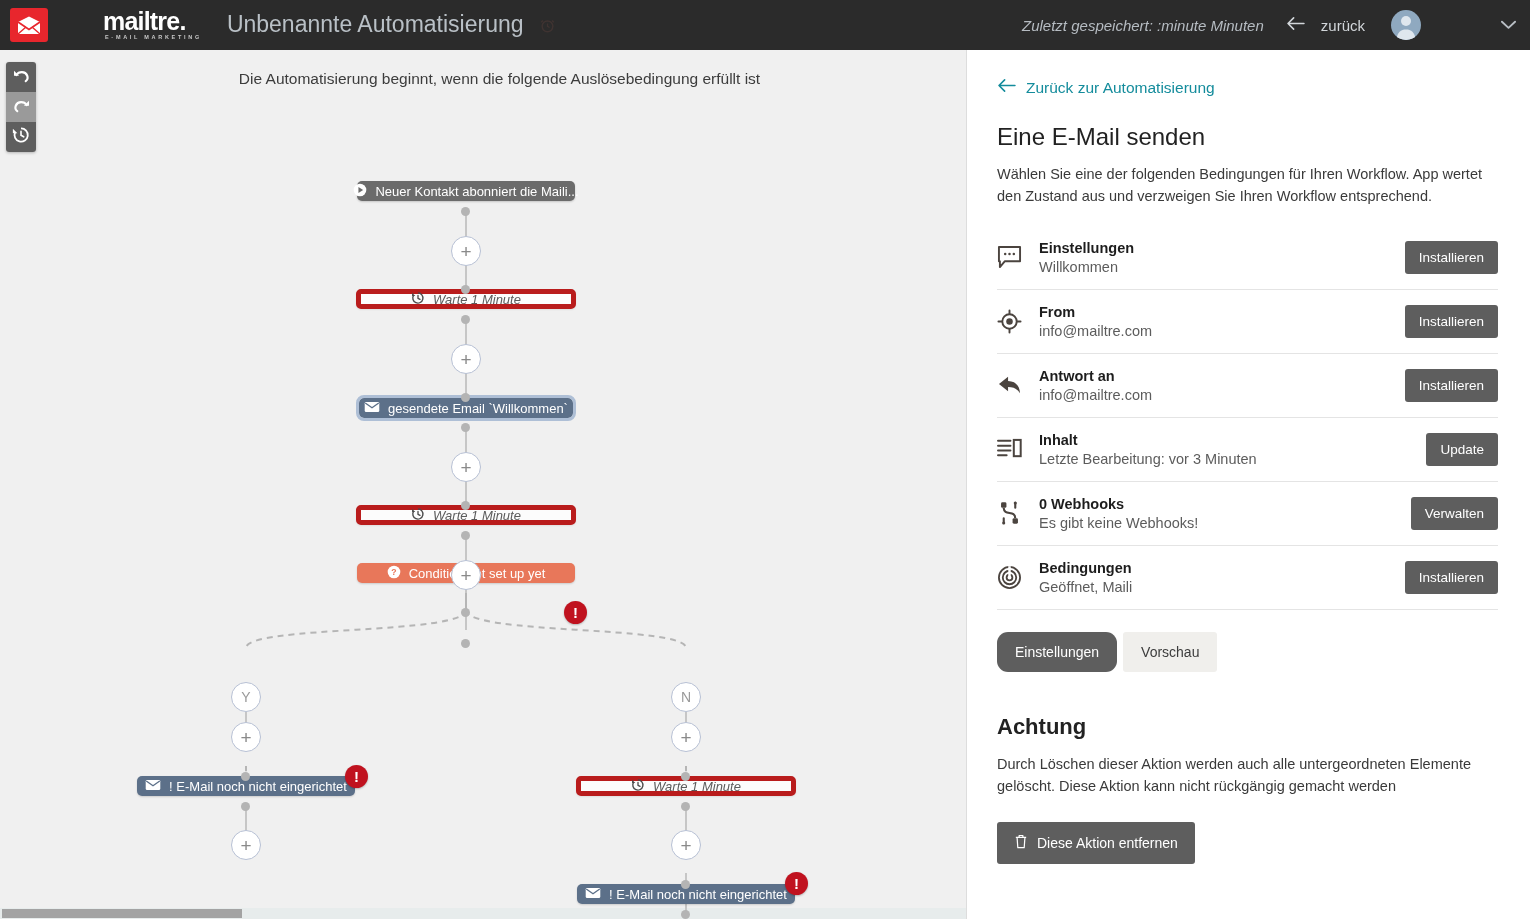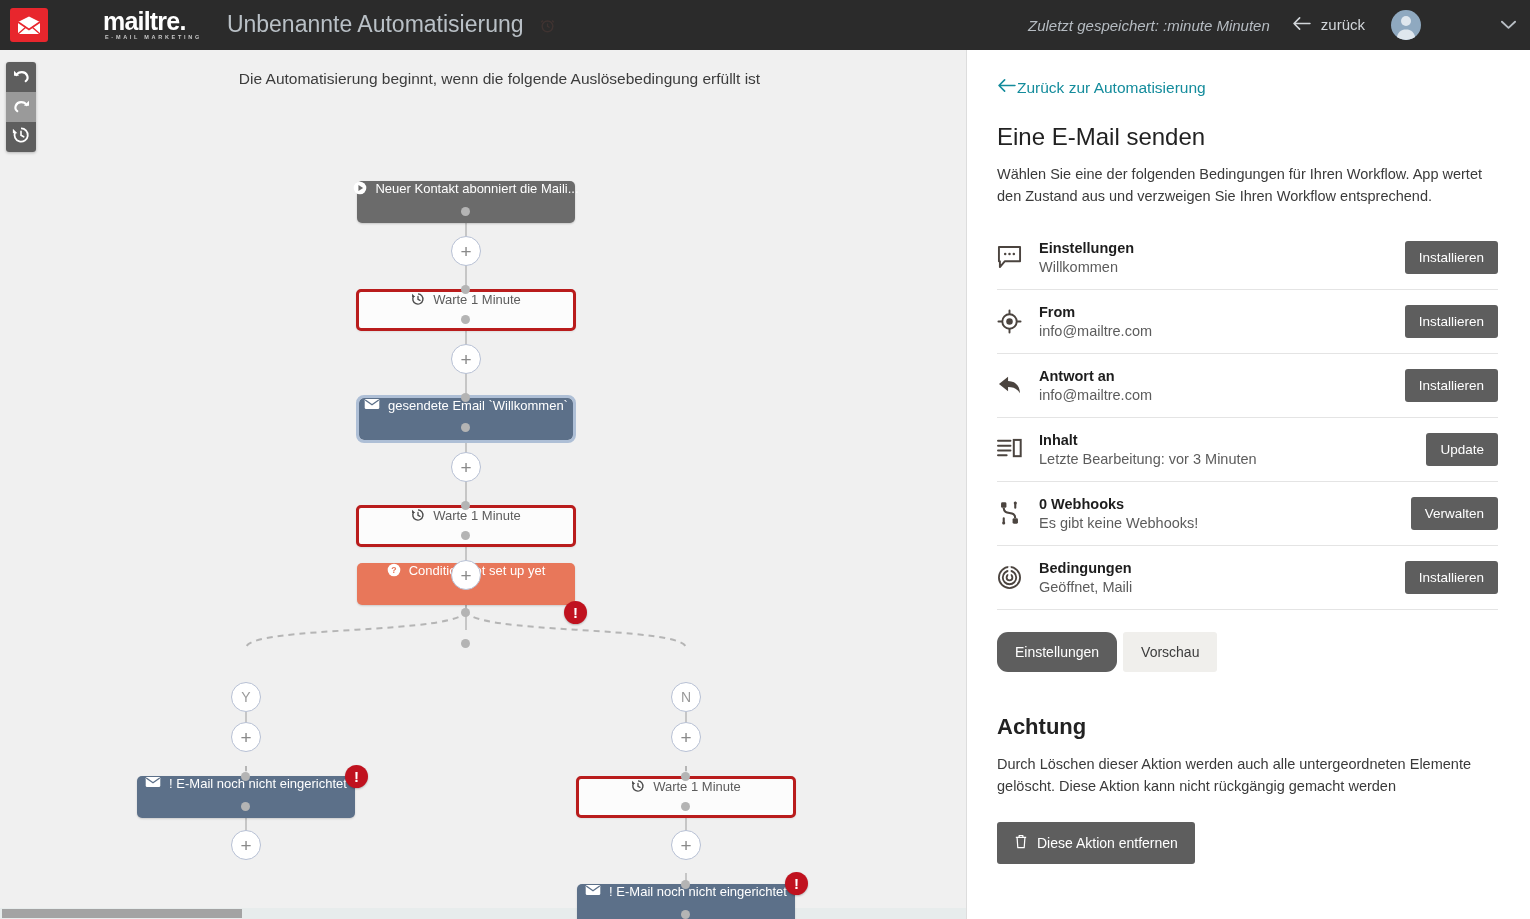--- a/index.html
+++ b/index.html
@@ -47,21 +47,21 @@
   #alarm-icon { margin-left: 9px; display:inline-block; vertical-align: -2px; }
   #topbar-right {
     margin-left: auto; display: flex; align-items: center;
     padding-right: 14px;
   }
   #saved-label {
     color: #b6bcc2; font-size: 15px; font-style: italic;
     margin-right: 22px; white-space: nowrap;
   }
   #back-link {
-    display: flex; gap: 10px;
+    display: flex; align-items: center; gap: 16px;
     color: #d2d6da; font-size: 15px; margin-right: 26px;
     text-decoration: none; white-space: nowrap;
   }
   #avatar {
     width: 30px; height: 30px; border-radius: 50%;
     background: #8fa9c0; overflow: hidden;
     display:flex; align-items:flex-end; justify-content:center;
     margin-right: 80px;
   }
   #caret-down { color: #b8bec4; }
@@ -88,38 +88,39 @@
     background: #f0f0f0;
     overflow: hidden;
   }
   #canvas-heading {
     position: absolute; top: 20px; left: 0; width: 966px;
     text-align: center; font-size: 15.5px; color: #3c3c3c; padding-left: 33px;
   }
 
   .node {
     position: absolute;
-    height: 42px;
-    display: flex; align-items: flex-start; justify-content: center;
+    height: 20px;
+    display: flex; align-items: center; justify-content: center;
     font-size: 13px;
     border-radius: 5px;
     white-space: nowrap;
     cursor: pointer;
     z-index: 3;
   }
   .node .nlabel { margin-left: 8px; }
 
   .node.trigger {
     background: #6b6b6b; color: #ffffff;
     box-shadow: 0 1px 2px rgba(0,0,0,.18);
   }
   .node.wait {
     background: #fcfcfc; color: #5c5c5c;
-    border: 3px solid #b91c1c;
+    border: 5px solid #b91c1c;
     box-shadow: 0 1px 2px rgba(0,0,0,.07);
+    font-style: italic;
   }
   .node.email {
     background: #5c7089; color: #ffffff;
     box-shadow: 0 1px 2px rgba(0,0,0,.15);
   }
   .node.email.selected {
     outline: 3px solid #aebfd6;
   }
   .node.condition {
     background: #e8775a; color: #ffffff;
@@ -176,21 +177,21 @@
   
   #side-panel {
     position: absolute; top: 50px; left: 966px;
     width: 564px; height: 869px;
     background: #ffffff;
     border-left: 1px solid #dddddd;
     padding: 28px 32px 0 30px;
     overflow: hidden;
   }
   #panel-back {
-    display: flex; align-items: center; gap: 1px;
+    display: flex; align-items: center; gap: 10px;
     color: #148c9c; font-size: 15.5px; cursor: pointer;
     margin-bottom: 26px;
   }
   #panel-title {
     font-size: 24px; color: #222; font-weight: 400; margin-bottom: 12px;
   }
   #panel-desc {
     font-size: 14.5px; color: #3a3a3a; line-height: 1.55;
     margin-bottom: 18px; max-width: 500px;
   }

